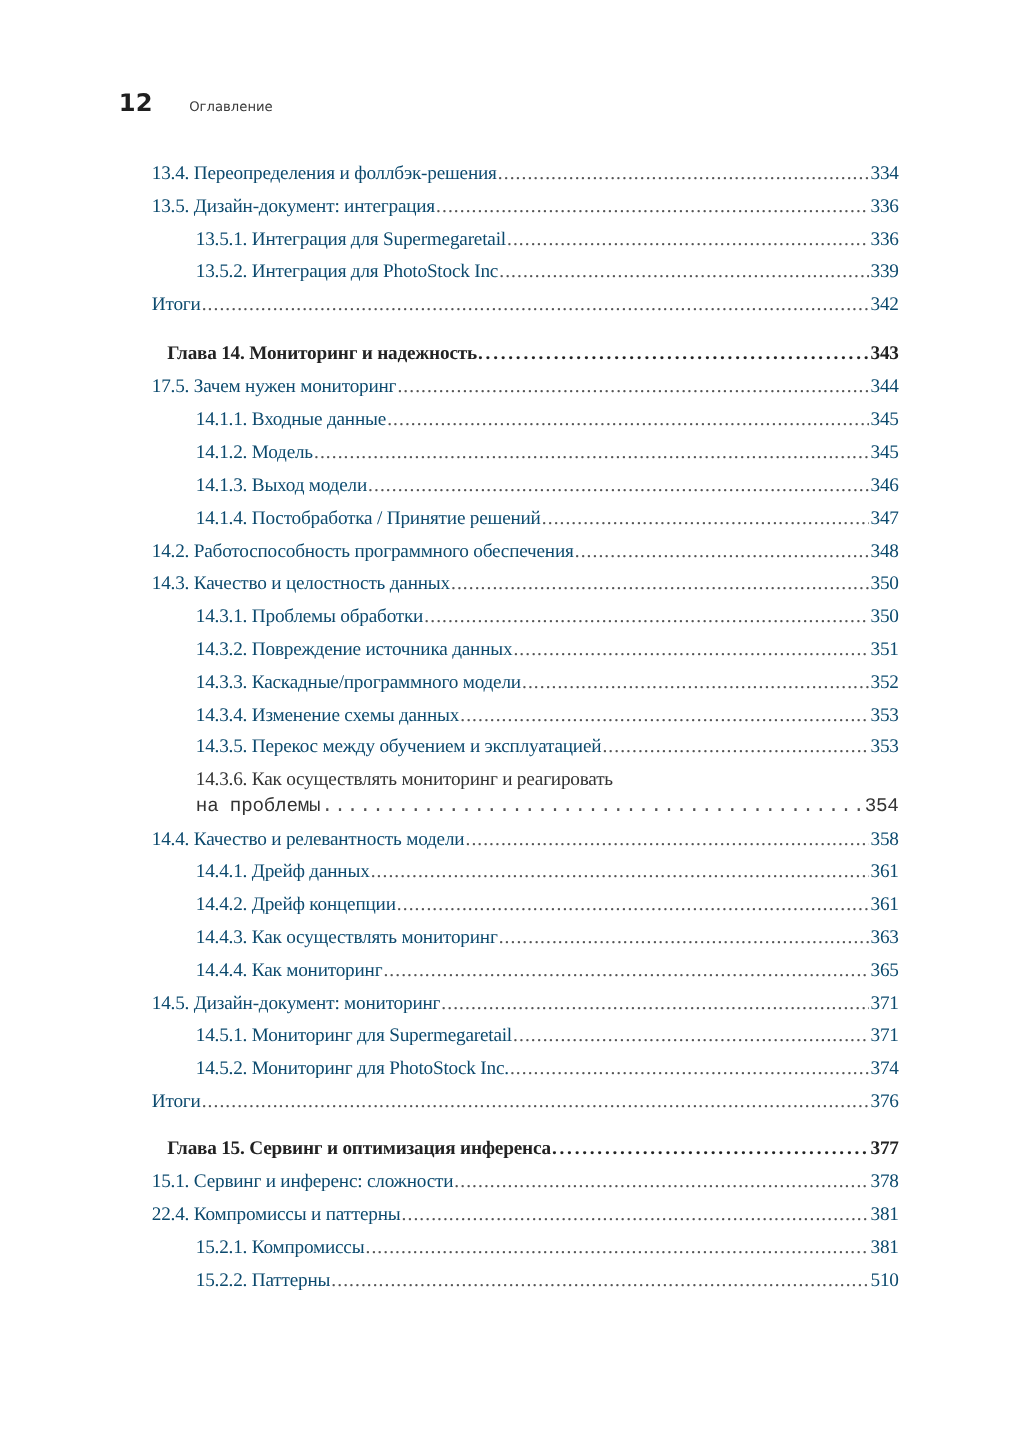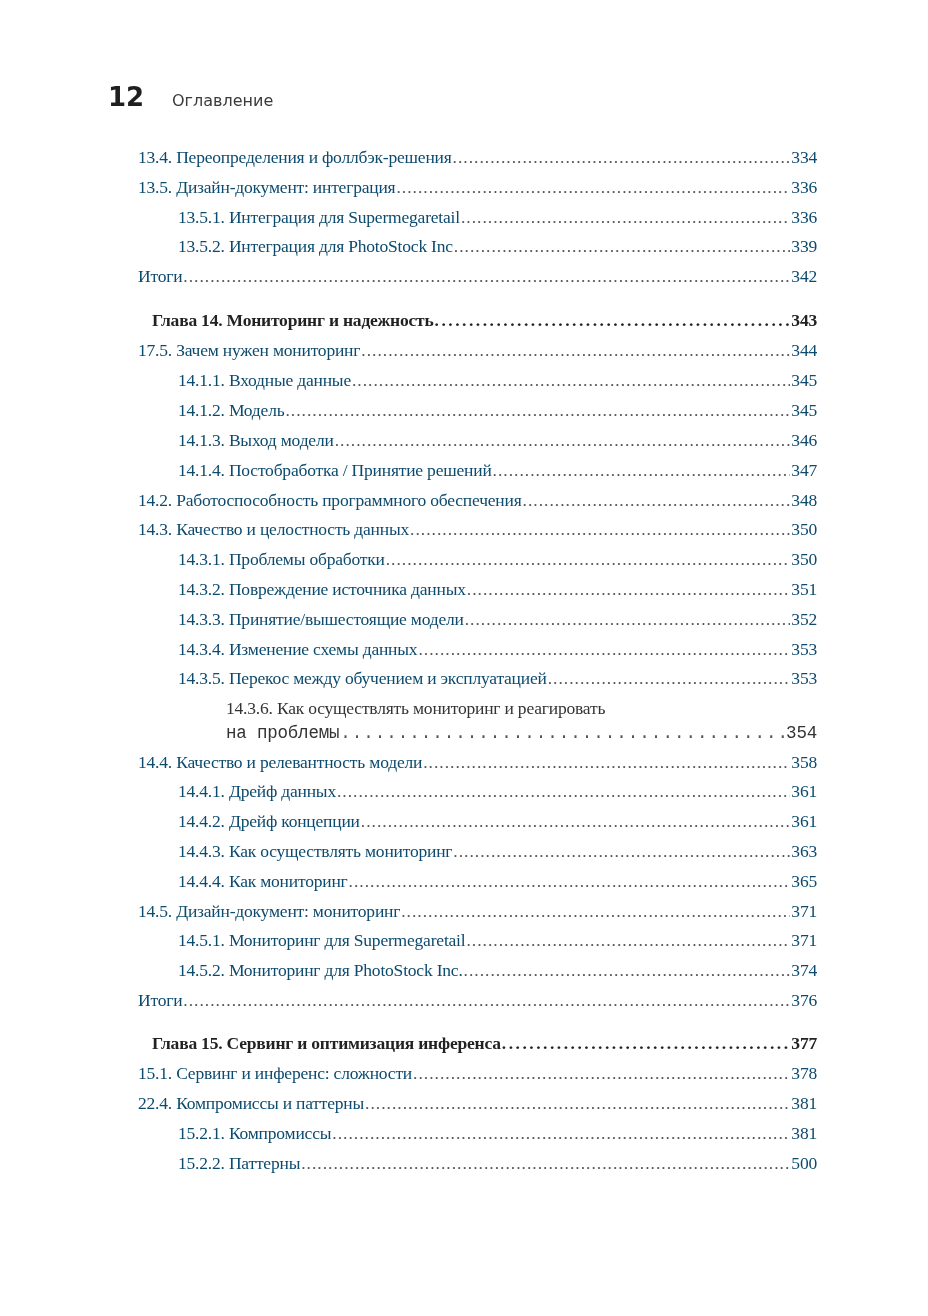--- a/index.html
+++ b/index.html
@@ -18,26 +18,26 @@
       position: absolute;
       left: 108px;
       top: 82px;
       height: 30px;
       display: flex;
       align-items: baseline;
       font-family: "DejaVu Sans", sans-serif;
     }
     .page-number {
       font-weight: bold;
-      font-size: 26px;
+      font-size: 22px;
       color: #1f1f1f;
       width: 64px;
     }
     .running-title {
-      font-size: 16px;
+      font-size: 12px;
       color: #3a3a3a;
     }
     .toc {
       position: absolute;
       left: 0;
       top: 0;
       width: 928px;
     }
     .toc-row {
       position: absolute;
@@ -79,21 +79,20 @@
     }
     .toc-multiline {
       position: absolute;
       right: 111px;
       font-family: "Liberation Serif", serif;
       font-size: 17.5px;
       color: #333333;
       line-height: 22px;
       letter-spacing: -0.2px;
       left: 178px;
-      margin-left: 48px;
     }
     .toc-multiline .line1 {
       white-space: nowrap;
     }
     .toc-multiline .line2 {
       display: flex;
       align-items: baseline;
       margin-top: 3px;
       font-family: Liberation Mono, monospace;
     }
@@ -178,21 +177,21 @@
     <span class="toc-title">14.3.1. Проблемы обработки</span>
     <span class="toc-leader"></span>
     <span class="toc-page">350</span>
   </div>
   <div class="toc-row level-2" style="top:578px">
     <span class="toc-title">14.3.2. Повреждение источника данных</span>
     <span class="toc-leader"></span>
     <span class="toc-page">351</span>
   </div>
   <div class="toc-row level-2" style="top:608px">
-    <span class="toc-title">14.3.3. Принятие/вышестоящие модели</span>
+    <span class="toc-title">14.3.3. Каскадные/программного модели</span>
     <span class="toc-leader"></span>
     <span class="toc-page">352</span>
   </div>
   <div class="toc-row level-2" style="top:638px">
     <span class="toc-title">14.3.4. Изменение схемы данных</span>
     <span class="toc-leader"></span>
     <span class="toc-page">353</span>
   </div>
   <div class="toc-row level-2" style="top:667px">
     <span class="toc-title">14.3.5. Перекос между обучением и эксплуатацией</span>
@@ -269,15 +268,15 @@
     <span class="toc-page">381</span>
   </div>
   <div class="toc-row level-2" style="top:1122px">
     <span class="toc-title">15.2.1. Компромиссы</span>
     <span class="toc-leader"></span>
     <span class="toc-page">381</span>
   </div>
   <div class="toc-row level-2" style="top:1152px">
     <span class="toc-title">15.2.2. Паттерны</span>
     <span class="toc-leader"></span>
-    <span class="toc-page">500</span>
+    <span class="toc-page">510</span>
   </div>
 </div>
 
 </body></html>

